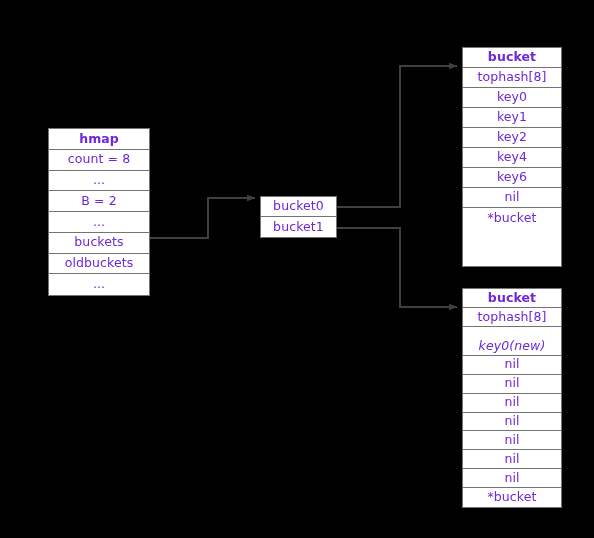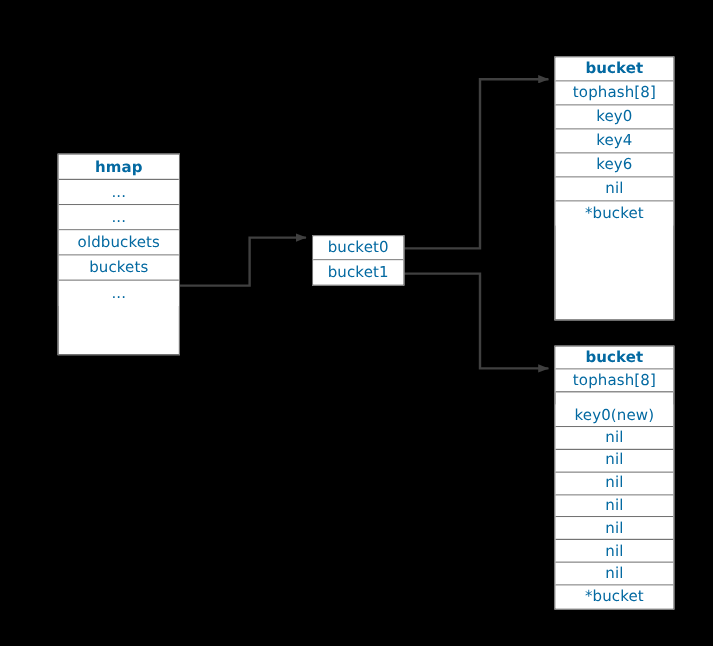--- a/index.html
+++ b/index.html
@@ -31,34 +31,35 @@
     display: flex;
     flex-direction: column;
   }
   .struct .row {
     box-sizing: border-box;
     background: #ffffff;
     border-bottom: 1px solid #737373;
     display: flex;
     align-items: center;
     justify-content: center;
-    color: #0369a1;
+    color: #6d28d9;
     font-size: 12.5px;
     line-height: 1;
     letter-spacing: 0.1px;
     white-space: nowrap;
     overflow: hidden;
   }
   .struct .row:last-child {
     border-bottom: none;
   }
   .struct .row.head {
     font-weight: bold;
   }
   .struct .row.ital {
+    font-style: italic;
     margin-top: 10px;
   }
 
   
   #hmap-box {
     left: 48px;
     top: 128px;
     width: 102px;
     height: 168px;
   }
@@ -107,36 +108,40 @@
 
     <path d="M 150 238 L 208 238 L 208 198 L 255 198" fill="none" stroke="#404040" stroke-width="2" marker-end="url(#arrowhead)"></path>
 
     <path d="M 337 207 L 400 207 L 400 66 L 457 66" fill="none" stroke="#404040" stroke-width="2" marker-end="url(#arrowhead)"></path>
 
     <path d="M 337 228 L 400 228 L 400 307 L 457 307" fill="none" stroke="#404040" stroke-width="2" marker-end="url(#arrowhead)"></path>
   </svg>
 
   <div class="struct" id="hmap-box">
     <div class="row head">hmap</div>
+    <div class="row">count = 8</div>
     <div class="row">...</div>
+    <div class="row">B = 2</div>
     <div class="row">...</div>
+    <div class="row">buckets</div>
     <div class="row">oldbuckets</div>
-    <div class="row">buckets</div>
     <div class="row">...</div>
   </div>
 
   <div class="struct" id="bucket-array-box">
     <div class="row">bucket0</div>
     <div class="row">bucket1</div>
   </div>
 
   <div class="struct bucket-struct" id="bucket-0-box">
     <div class="row head">bucket</div>
     <div class="row">tophash[8]</div>
     <div class="row">key0</div>
+    <div class="row">key1</div>
+    <div class="row">key2</div>
     <div class="row">key4</div>
     <div class="row">key6</div>
     <div class="row">nil</div>
     <div class="row">*bucket</div>
   </div>
 
   <div class="struct bucket-struct" id="bucket-1-box">
     <div class="row head">bucket</div>
     <div class="row">tophash[8]</div>
     <div class="row ital">key0(new)</div>

